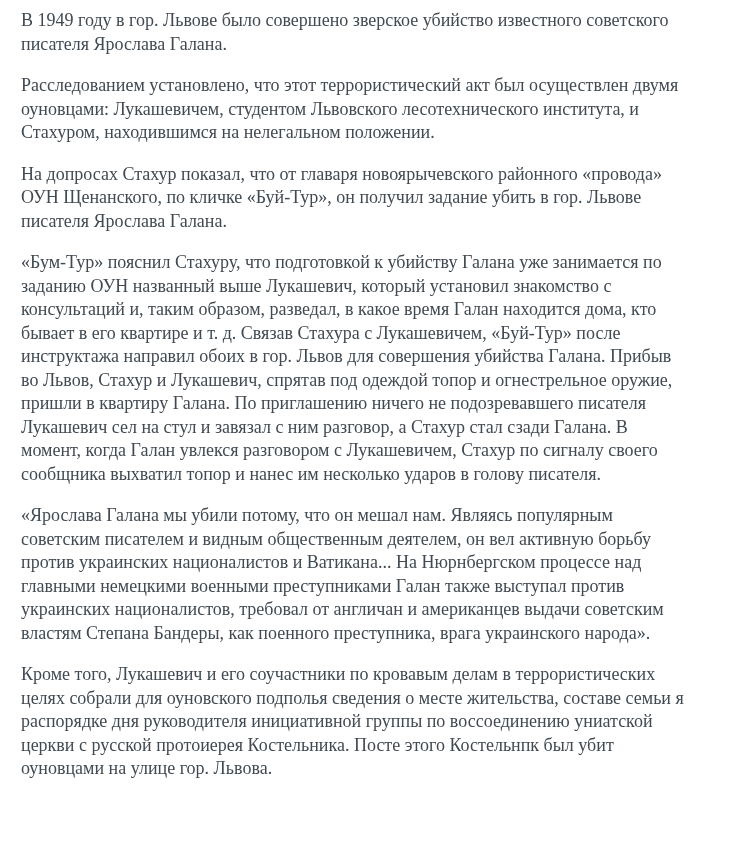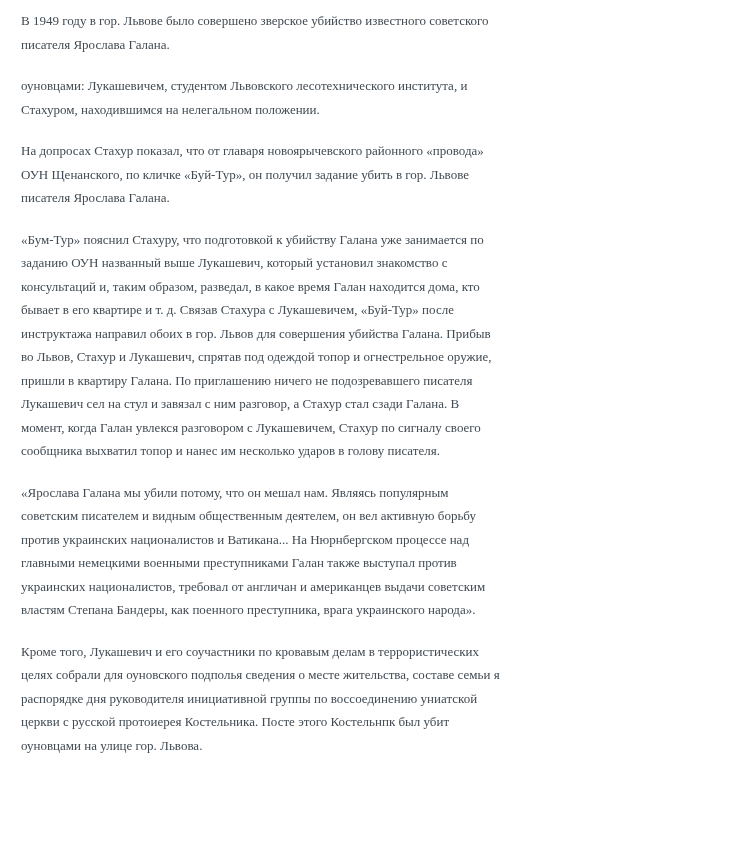--- a/index.html
+++ b/index.html
@@ -19,36 +19,37 @@
     padding: 9px 18px 0 21px;
     color: #414a52;
   }
   .para {
     margin: 0 0 18px 0;
   }
   .para:last-child {
     margin-bottom: 11px;
   }
   .line {
-    font-size: 13px;
+    font-size: 18px;
     line-height: 23.5px;
     white-space: pre;
     letter-spacing: 0;
   }
 </style>
 </head>
 <body style="background: rgb(255, 255, 255);">
 
 <article class="doc" style="color: rgb(65, 74, 82);">
   <div id="paragraph-list">
       <div class="para">
         <div class="line">В 1949 году в гор. Львове было совершено зверское убийство известного советского</div>
         <div class="line">писателя Ярослава Галана.</div>
       </div>
       <div class="para">
+        <div class="line">Расследованием установлено, что этот террористический акт был осуществлен двумя</div>
         <div class="line">оуновцами: Лукашевичем, студентом Львовского лесотехнического института, и</div>
         <div class="line">Стахуром, находившимся на нелегальном положении.</div>
       </div>
       <div class="para">
         <div class="line">На допросах Стахур показал, что от главаря новоярычевского районного «провода»</div>
         <div class="line">ОУН Щенанского, по кличке «Буй-Тур», он получил задание убить в гор. Львове</div>
         <div class="line">писателя Ярослава Галана.</div>
       </div>
       <div class="para">
         <div class="line">«Бум-Тур» пояснил Стахуру, что подготовкой к убийству Галана уже занимается по</div>

